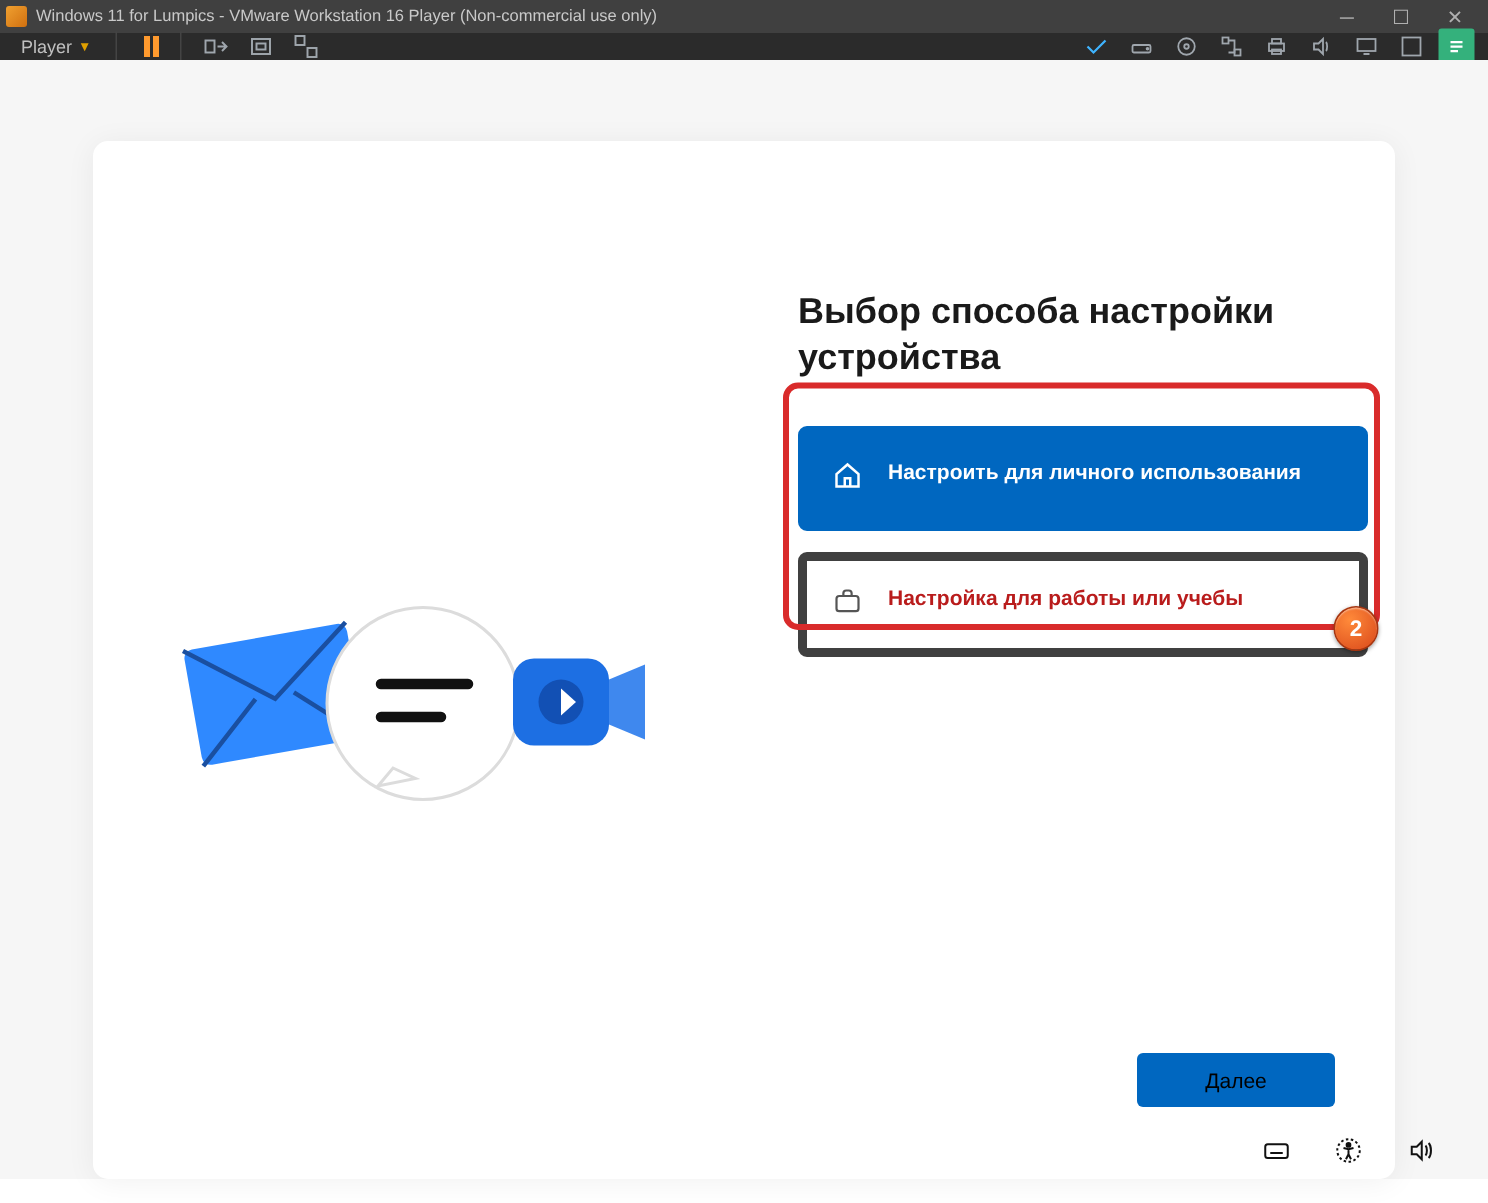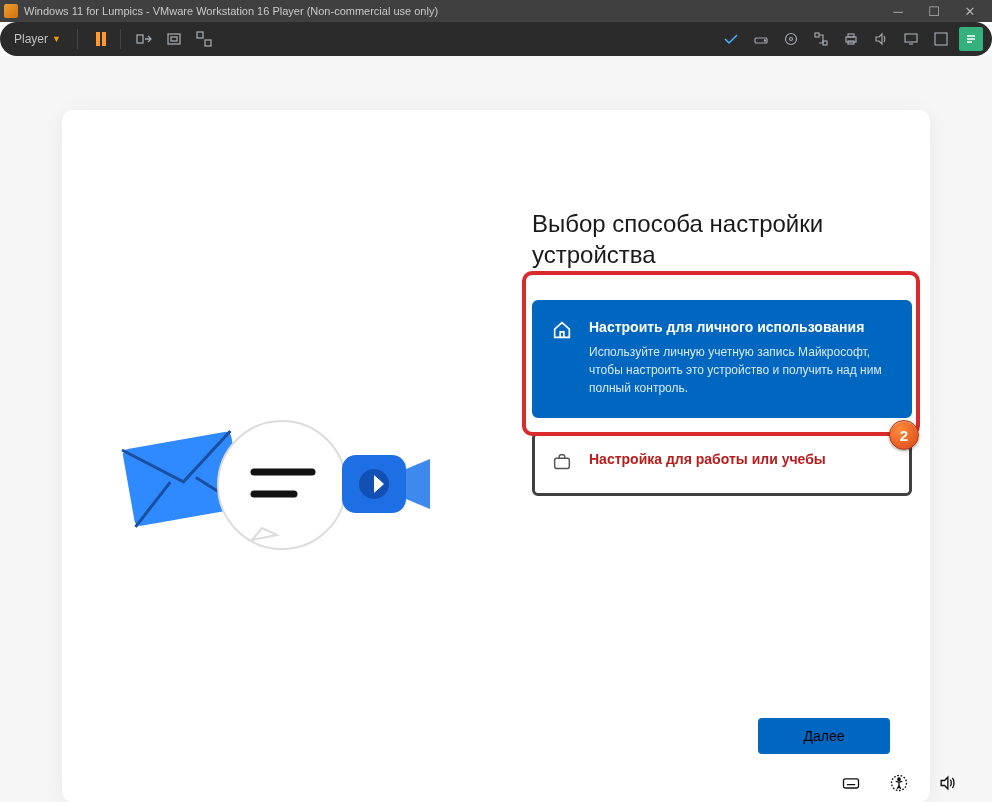--- a/index.html
+++ b/index.html
@@ -4,41 +4,41 @@
 <style>
 * { margin: 0; padding: 0; box-sizing: border-box; font-family: "Segoe UI", Arial, sans-serif; }
 body { width: 992px; height: 802px; background: #fff; overflow: hidden; }
 
 
 .vm-titlebar { height: 22px; background: #404040; display: flex; align-items: center; padding: 0 4px; color: #c9c9c9; font-size: 11px; }
 .vm-titlebar .app-icon { width: 14px; height: 14px; background: linear-gradient(135deg,#f0a030,#d07010); margin-right: 6px; border-radius: 2px; }
 .vm-titlebar .title { flex: 1; }
 .vm-titlebar .winctl { width: 36px; height: 18px; display: flex; align-items: center; justify-content: center; color: #b0b0b0; font-size: 13px; cursor: default; }
 
-.vm-toolbar { height: 34px; background: #2b2b2b; display: flex; align-items: center; padding: 0 6px; color: #c0c0c0; border-radius: 17px; }
+.vm-toolbar { height: 18px; background: #2b2b2b; display: flex; align-items: center; padding: 0 6px; color: #c0c0c0; }
 .vm-toolbar .player-menu { font-size: 12px; padding: 4px 8px; display:flex; align-items:center; gap:4px; cursor:pointer; }
 .vm-toolbar .player-menu .caret { font-size: 9px; color:#e0a000; }
 .vm-toolbar .spacer { flex: 1; }
 .vm-toolbar .tbtn { width: 24px; height: 24px; display: flex; align-items: center; justify-content: center; margin: 0 3px; color:#9fa6ad; cursor:pointer; }
 .vm-toolbar .tbtn svg { width: 16px; height: 16px; }
 .vm-toolbar .pause { color:#ff9a2e; display:flex; align-items:center; gap:2px; margin-left:10px; margin-right:6px;}
 .vm-toolbar .pause span{ width:4px;height:14px;background:#ff9a2e; }
 
 
 .guest { position: relative; width: 992px; height: 746px; background: #f6f6f6; }
 .card { position: absolute; left: 62px; top: 54px; width: 868px; height: 692px; background: #fff; border-radius: 10px; box-shadow: 0 2px 20px rgba(0,0,0,0.06); }
 
 
 .illust { position: absolute; left: 50px; top: 290px; width: 320px; height: 180px; }
 
 
 .content { position:absolute; left: 470px; top: 98px; width: 380px; }
-.heading { font-size: 24px; font-weight: 400; color:#1a1a1a; line-height: 1.3; margin-bottom: 30px; }
-
-.option { border: 3px solid #404040; border-radius: 6px; padding: 16px 18px 18px 54px; position: relative; margin-bottom: 14px; cursor:pointer; }
+.heading { font-size: 24px; font-weight: 700; color:#1a1a1a; line-height: 1.3; margin-bottom: 30px; }
+
+.option { border: 6px solid #404040; border-radius: 6px; padding: 16px 18px 18px 54px; position: relative; margin-bottom: 14px; cursor:pointer; }
 .option .opt-icon { position:absolute; left:16px; top:16px; width:22px; height:22px; }
 .option .opt-title { font-size: 14px; font-weight: 600; color:#b91c1c; margin-bottom: 8px; }
 .option .opt-desc { font-size: 12px; line-height: 1.5; color:#8b8b8b; }
 
 
 .option.selected { background:#0067c0; border-color:#0067c0; }
 .option.selected .opt-title { color:#fff; }
 .option.selected .opt-desc { color:#d7e9fb; }
 .option.selected .opt-icon svg { stroke:#fff; }
 
@@ -184,21 +184,20 @@
       <div class="heading">Выбор способа настройки устройства</div>
 
       <div class="option selected" style="position:relative">
         <div class="opt-icon">
           <svg viewBox="0 0 24 24" fill="none" stroke="#333" stroke-width="1.8">
               <path d="M4 11 L12 4 L20 11 V20 H4 Z"></path>
               <path d="M10 20 V14 H14 V20"></path>
             </svg>
         </div>
         <div class="opt-title">Настроить для личного использования</div>
-        <div class="opt-desc">Используйте личную учетную запись Майкрософт, чтобы настроить это устройство и получить над ним полный контроль.</div>
       </div>
 
       <div class="option">
         <div class="opt-icon">
           <svg viewBox="0 0 24 24" fill="none" stroke="#555" stroke-width="1.6">
               <rect x="4" y="8" width="16" height="11" rx="2"></rect>
               <path d="M9 8 V6 a2 2 0 0 1 2-2 h2 a2 2 0 0 1 2 2 V8"></path>
             </svg>
         </div>
         <div class="opt-title">Настройка для работы или учебы</div>

